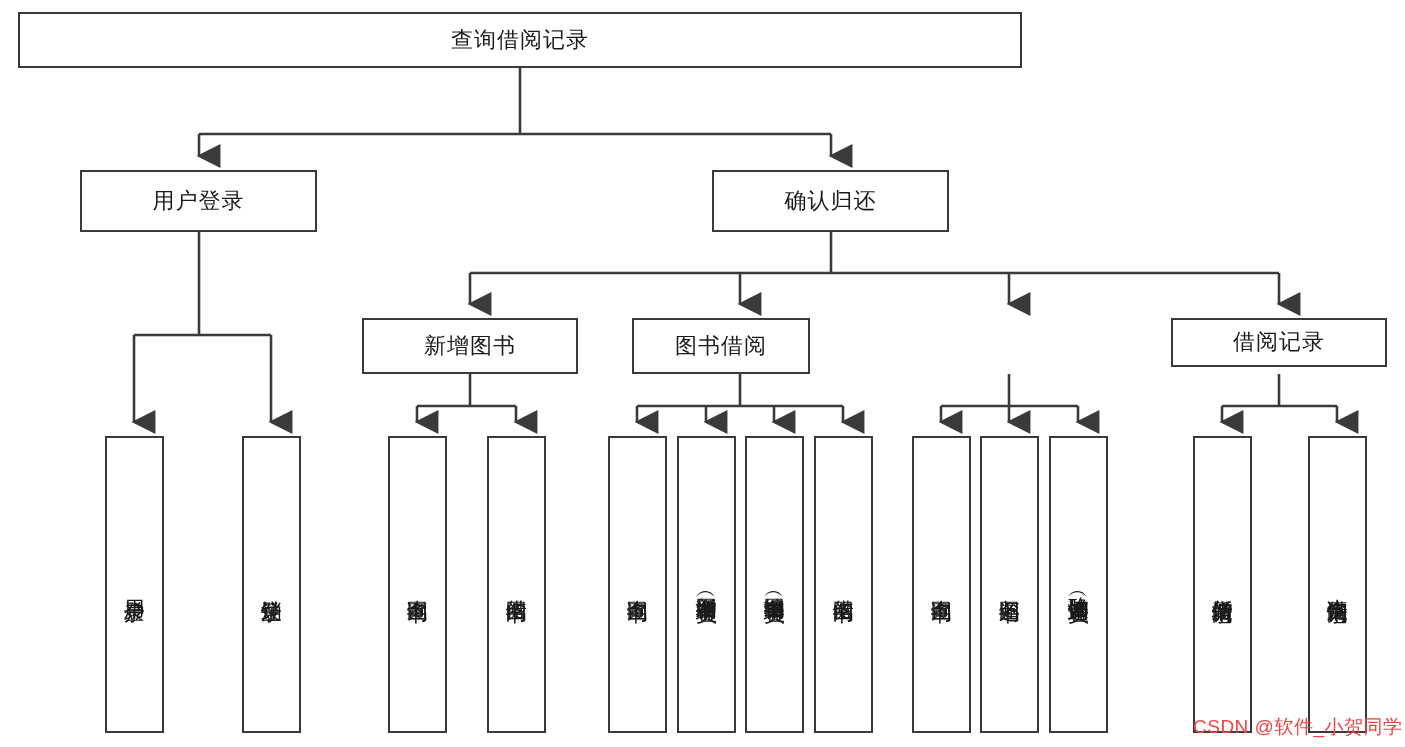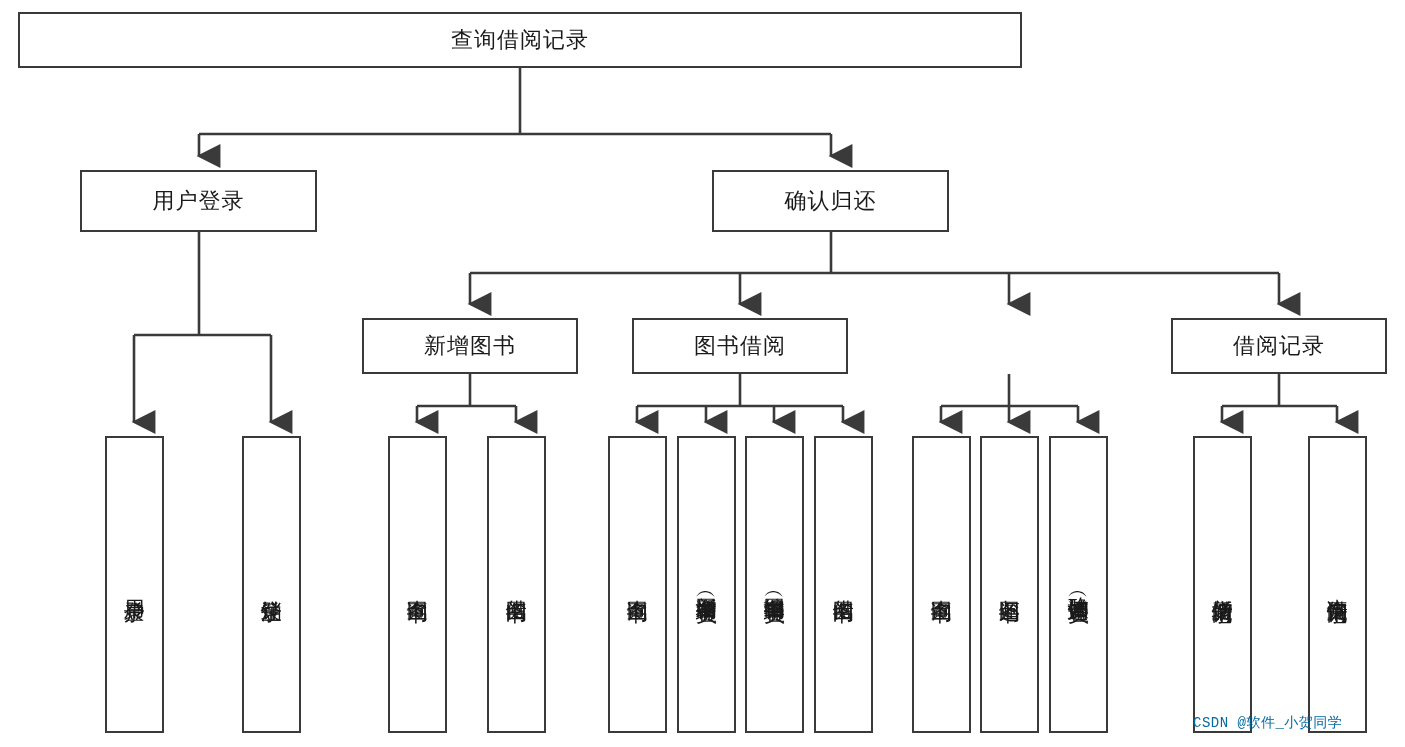--- a/index.html
+++ b/index.html
@@ -51,26 +51,25 @@
     align-items: center;
     justify-content: center;
   }
   .node.vert .label {
     writing-mode: vertical-rl;
     text-orientation: upright;
     white-space: normal;
   }
   .watermark {
     position: absolute;
-    font-size: 14px;
-    color: #0369a1;
+    font-size: 19px;
+    color: #ef4444;
     letter-spacing: 0.5px;
     white-space: nowrap;
     user-select: none;
-    font-family: Liberation Mono, monospace;
   }
 </style>
 </head>
 <body>
 
 <div id="canvas">
 
   <svg class="edges" viewBox="0 0 1405 747">
     <defs>
       <marker id="arrow" viewBox="0 0 12 12" refX="6" refY="10" markerWidth="11" markerHeight="11" orient="auto-start-reverse">
@@ -128,24 +127,24 @@
   <div class="node horiz" style="left:80px; top:170px; width:237px; height:62px;">
     <span class="label">用户登录</span>
   </div>
   <div class="node horiz" style="left:712px; top:170px; width:237px; height:62px;">
     <span class="label">确认归还</span>
   </div>
 
   <div class="node horiz" style="left:362px; top:318px; width:216px; height:56px;">
     <span class="label">新增图书</span>
   </div>
-  <div class="node horiz" style="left:632px; top:318px; width:216px; height:56px;">
+  <div class="node horiz" style="left:632px; top:318px; width:178px; height:56px;">
     <span class="label">图书借阅</span>
   </div>
-  <div class="node horiz" style="left:1171px; top:318px; width:216px; height:56px;">
+  <div class="node horiz" style="left:1171px; top:318px; width:216px; height:49px;">
     <span class="label">借阅记录</span>
   </div>
 
   <div class="node vert" style="left:105px; top:436px; width:59px; height:297px;">
     <span class="label">用户登录</span>
   </div>
   <div class="node vert" style="left:242px; top:436px; width:59px; height:297px;">
     <span class="label">注销登录</span>
   </div>
 

